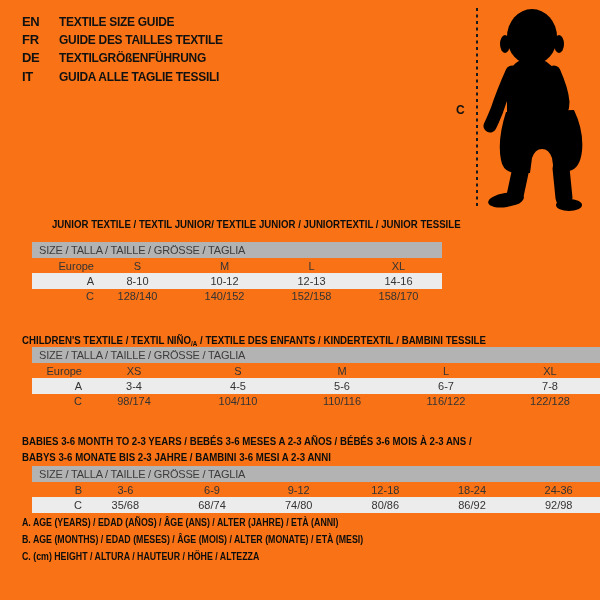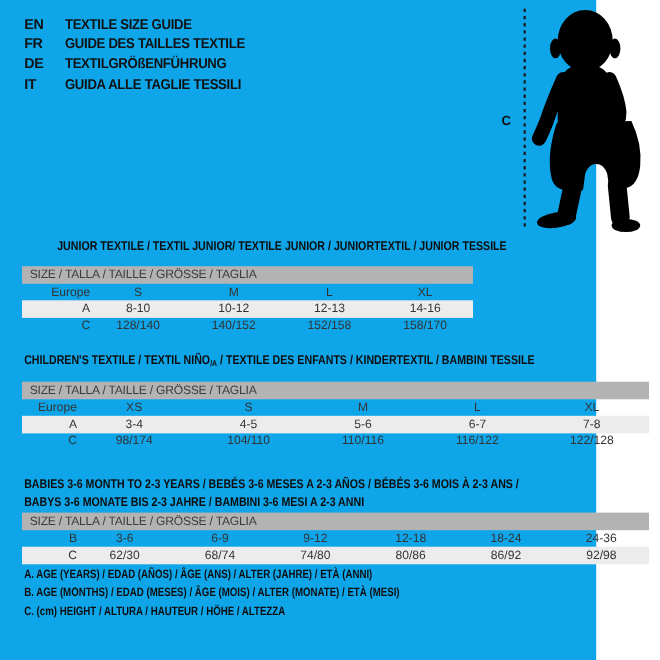--- a/index.html
+++ b/index.html
@@ -1,52 +1,52 @@
 <!DOCTYPE html>
 <html><head>
 <meta charset="utf-8">
 <style>
   * { margin: 0; padding: 0; box-sizing: border-box; }
   html, body { width: 600px; height: 600px; background: #fff; overflow: hidden; }
   body { font-family: "Liberation Sans", sans-serif; color: #111; position: relative; }
 
-  .page { position: absolute; inset: 0; width: 542px; height: 600px; background: #0ea5e9; }
+  .page { position: absolute; inset: 0; width: 600px; height: 600px; background: #f97316; }
 
   
   .lang-block { position: absolute; left: 22px; top: 12px; }
   .lang-row { display: flex; height: 18.4px; align-items: center; }
   .lang-code { width: 37px; font-size: 13px; font-weight: bold; letter-spacing: -0.3px; }
   .lang-label { font-size: 13px; font-weight: bold; letter-spacing: -0.3px;
                 transform: scaleX(0.92); transform-origin: 0 50%; white-space: nowrap; display: inline-block; }
 
   
   .figure { position: absolute; left: 445px; top: 0; width: 155px; height: 215px; }
   .measure-label { position: absolute; left: 11px; top: 103px; font-size: 12px; font-weight: bold; color: #111; }
 
   
   .sec-title { position: absolute; left: 22px; font-size: 11.5px; font-weight: bold; color: #0d0d0d; line-height: 15.5px; }
   .sec-title .inner { transform: scaleX(0.84); transform-origin: 0 0; display: inline-block; white-space: nowrap; }
   .subscript { font-size: 7.5px; vertical-align: -2px; }
 
   
-  .table { position: absolute; left: 20px; }
+  .table { position: absolute; left: 32px; }
   .t-head { height: 16px; background: #b3b3b3; color: #3c3c3c; font-size: 11px;
             line-height: 16px; padding-left: 7px; letter-spacing: -0.2px; }
   .t-row { display: grid; grid-template-columns: var(--labelw) repeat(var(--n), 1fr);
            height: 15.4px; align-items: center; font-size: 11px; color: #333; }
   .t-row.shaded { background: #ececec; }
   .t-label { padding-left: 7px; text-align: right; }
   .t-cell { text-align: center; }
 
   .t1 { top: 242px; width: 410px; --labelw: 62px; }
   .t2 { top: 347px; width: 570px; --labelw: 50px; }
   .t3 { top: 466px; width: 570px; --labelw: 50px; }
 
   .title1 { top: 217px; margin-left: 30px; }
-  .title2 { top: 321px; }
+  .title2 { top: 333px; }
   .title3 { top: 416px; margin-top: 18px; }
 
   
   .footnotes { position: absolute; left: 22px; top: 514px; }
   .footnote { font-size: 11px; font-weight: bold; color: #0d0d0d; height: 17.2px; line-height: 17.2px; }
   .footnote .inner { transform: scaleX(0.8); transform-origin: 0 50%; display: inline-block; white-space: nowrap; }
 </style>
 </head>
 <body>
 
@@ -168,21 +168,21 @@
         <div class="t-label">B</div>
         <div class="t-cell">3-6</div>
         <div class="t-cell">6-9</div>
         <div class="t-cell">9-12</div>
         <div class="t-cell">12-18</div>
         <div class="t-cell">18-24</div>
         <div class="t-cell">24-36</div>
       </div>
       <div class="t-row shaded" style="--n: 6;">
         <div class="t-label">C</div>
-        <div class="t-cell">62/30</div>
+        <div class="t-cell">35/68</div>
         <div class="t-cell">68/74</div>
         <div class="t-cell">74/80</div>
         <div class="t-cell">80/86</div>
         <div class="t-cell">86/92</div>
         <div class="t-cell">92/98</div>
       </div>
     </div>
 
   <div class="footnotes">
     <div class="footnote"><span class="inner">A. AGE (YEARS) / EDAD (AÑOS) / ÂGE (ANS) / ALTER (JAHRE) / ETÀ (ANNI)</span></div>

